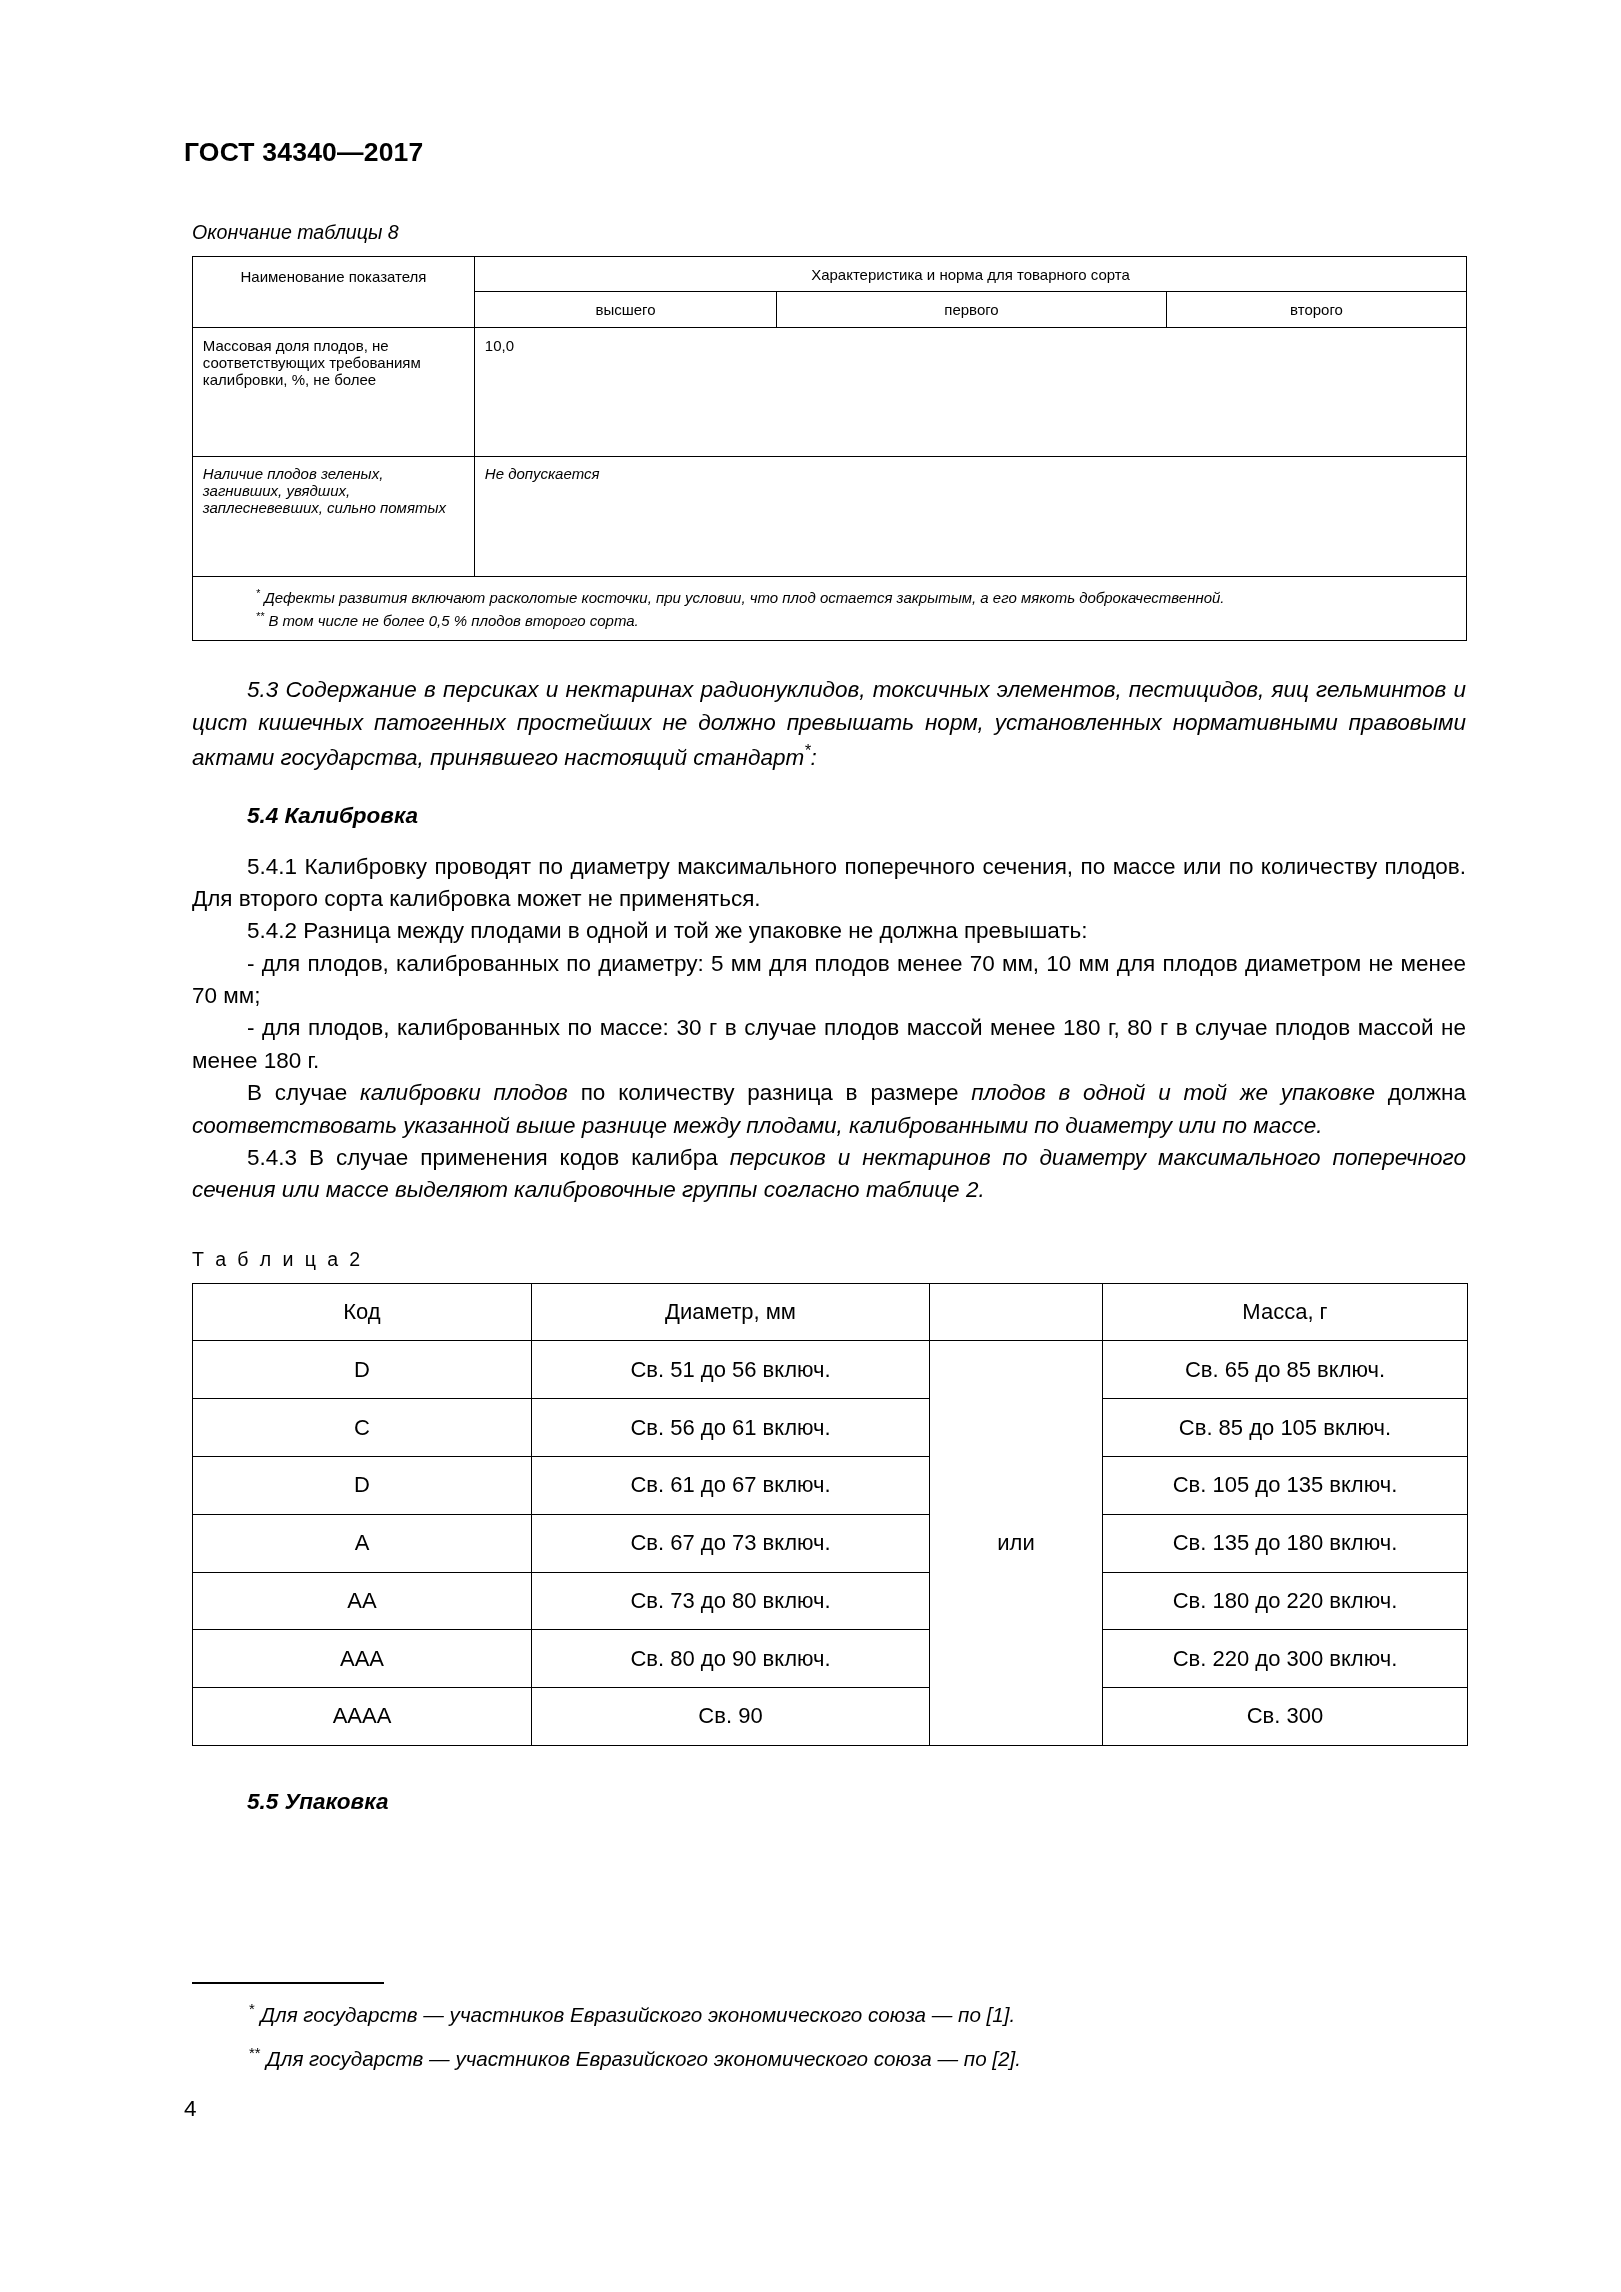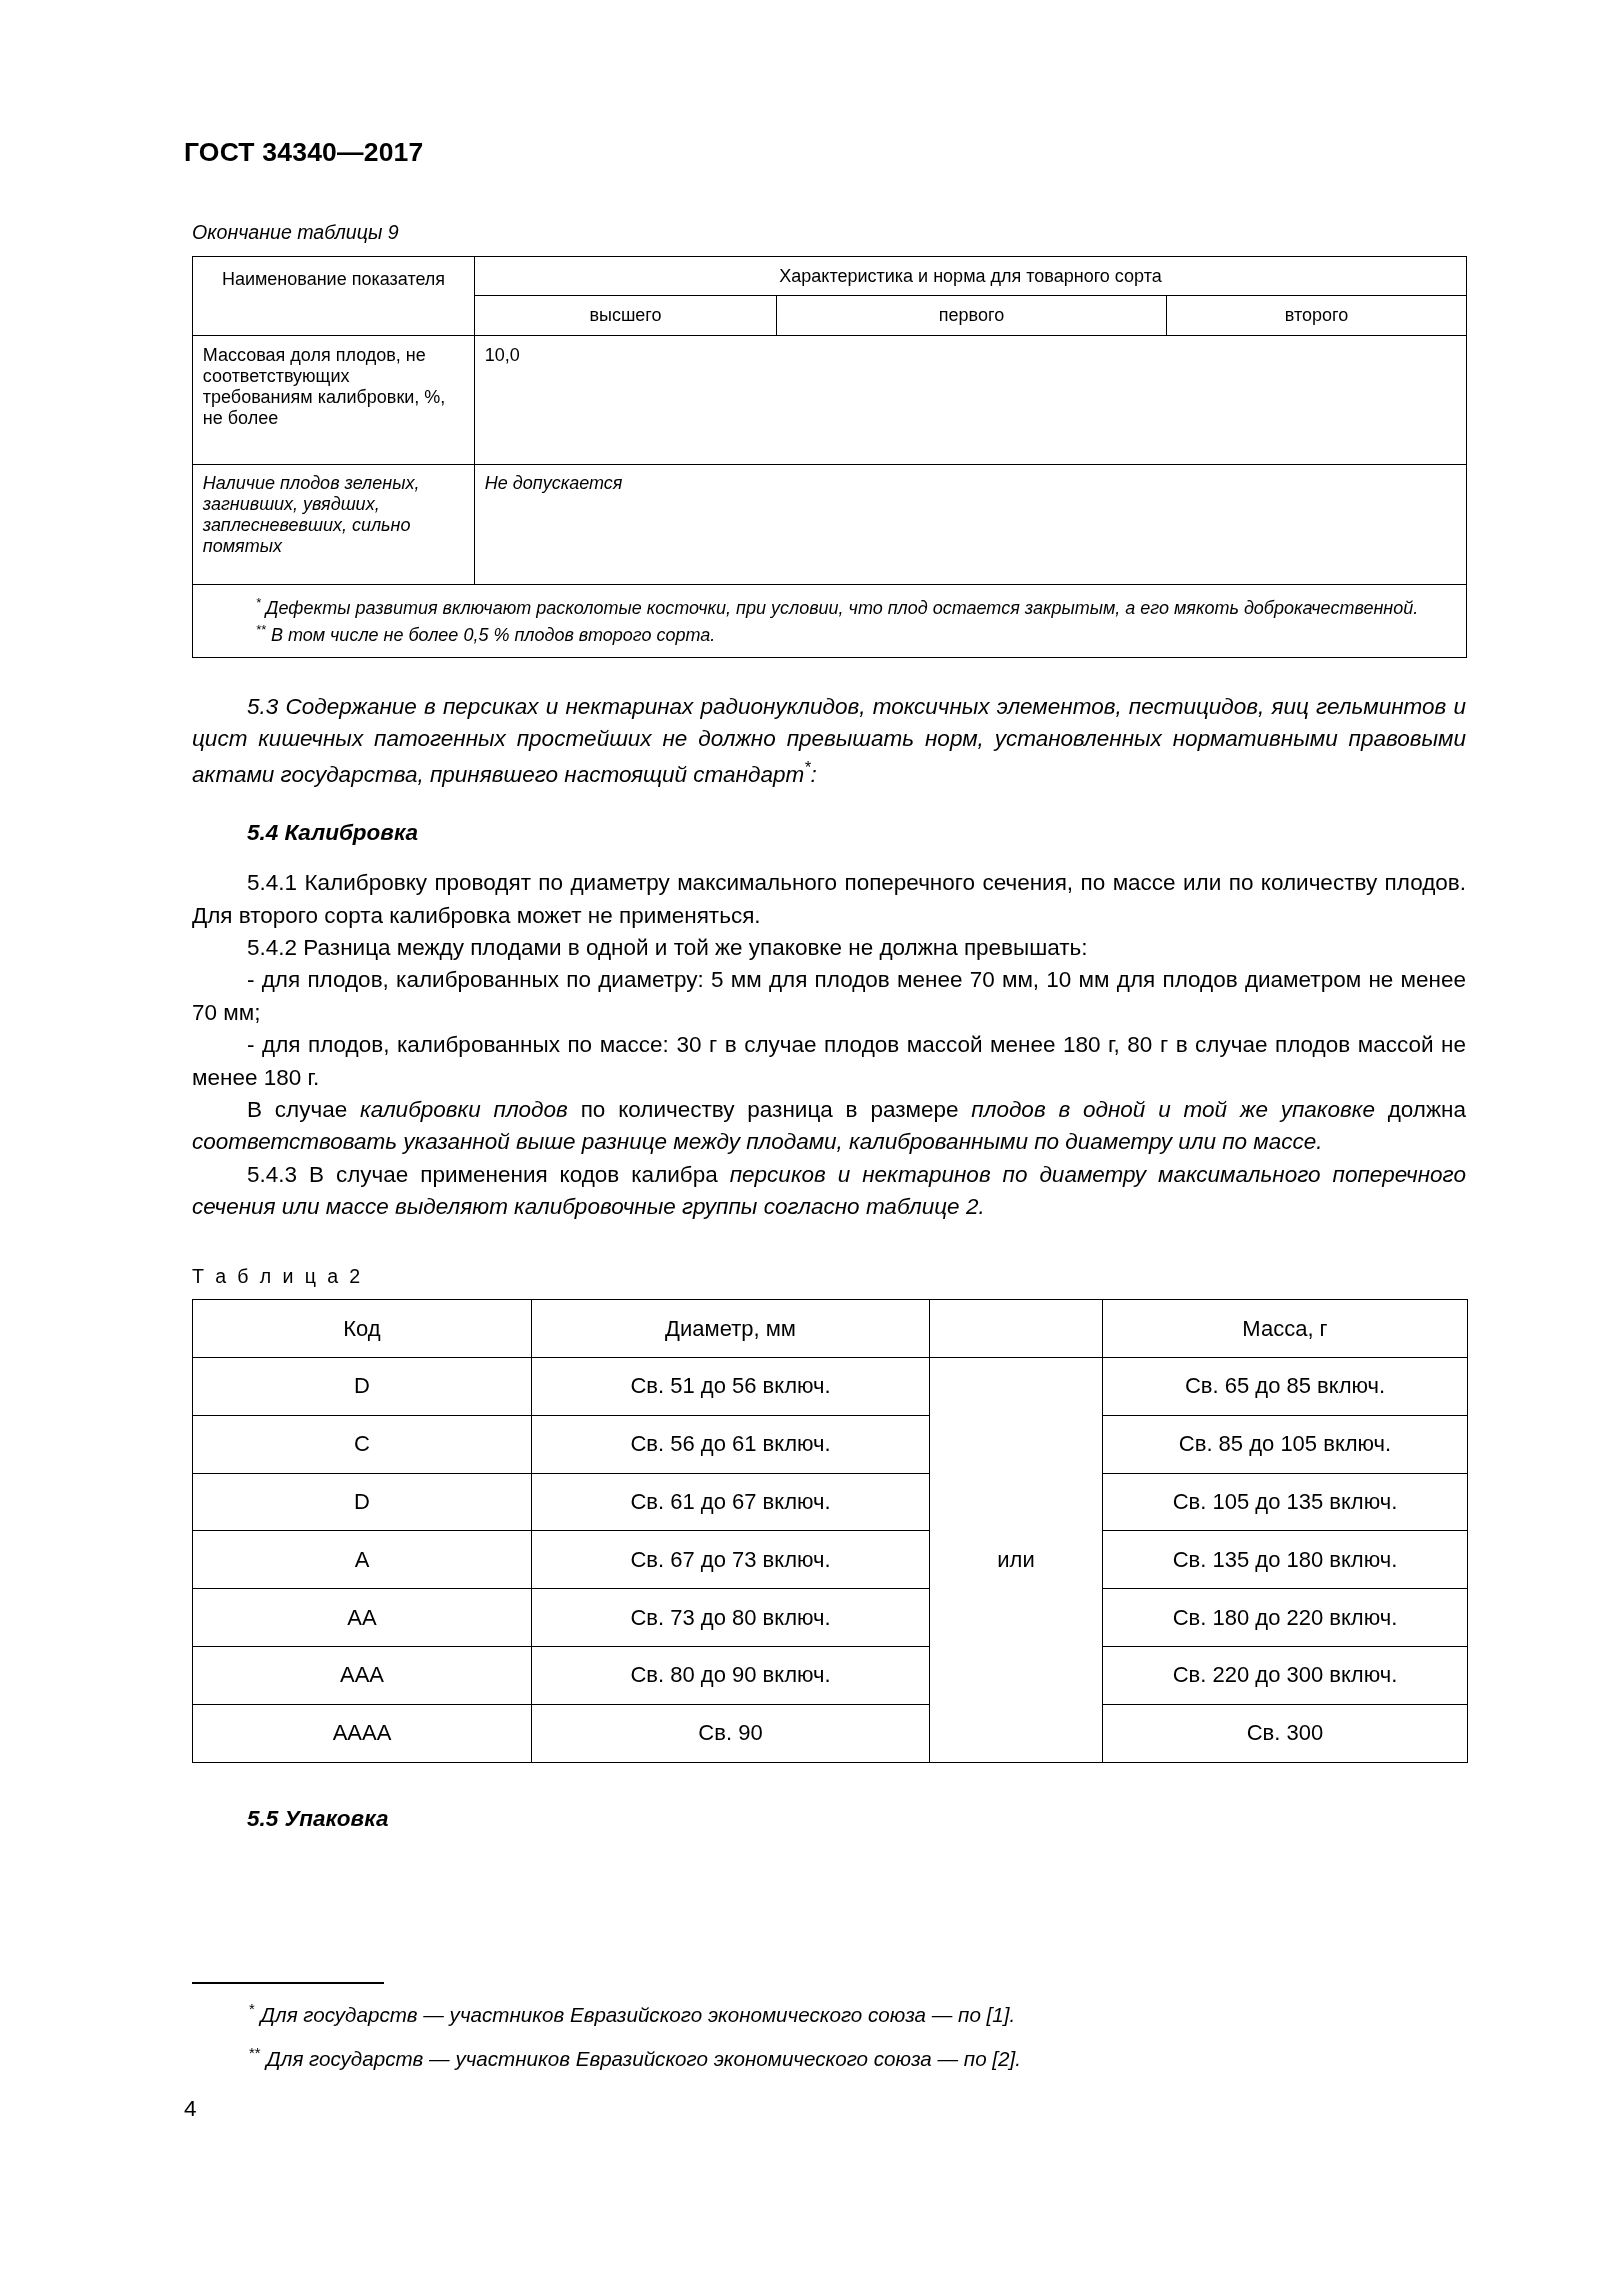--- a/index.html
+++ b/index.html
@@ -53,21 +53,21 @@
 
   
   table.gost {
     border-collapse: collapse;
     width: 1274px;
     table-layout: fixed;
   }
   table.gost td, table.gost th {
     border: 1.6px solid #000;
     font-weight: normal;
-    font-size: 18px;
+    font-size: 15px;
     padding: 8.8px 9.8px;
     vertical-align: top;
   }
 
   .t1-name-col { width: 282px; }
   .t1-hdr-center { text-align: center; }
   .cell-center { text-align: left; }
   .cell-italic { font-style: italic; }
   .cell-mid { vertical-align: middle; }
   .cell-top { vertical-align: top; }
@@ -158,21 +158,21 @@
 </style>
 </head>
 <body>
 
 <div class="page">
 
   <div class="running-head">ГОСТ 34340—2017</div>
 
   <div class="content">
 
-    <div class="table-caption">Окончание таблицы 9</div>
+    <div class="table-caption">Окончание таблицы 8</div>
 
     <table class="gost">
       <colgroup>
         <col class="t1-name-col">
         <col style="width:302px">
         <col style="width:390px">
         <col style="width:300px">
       </colgroup>
       <tbody>
         <tr>

